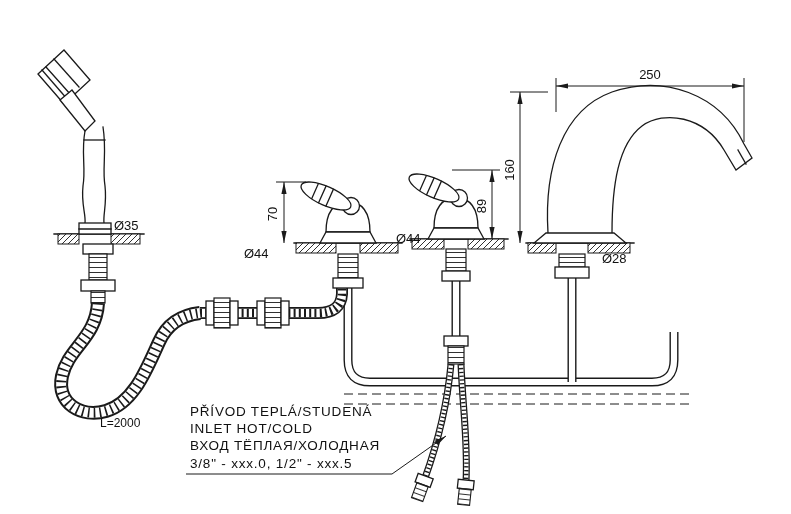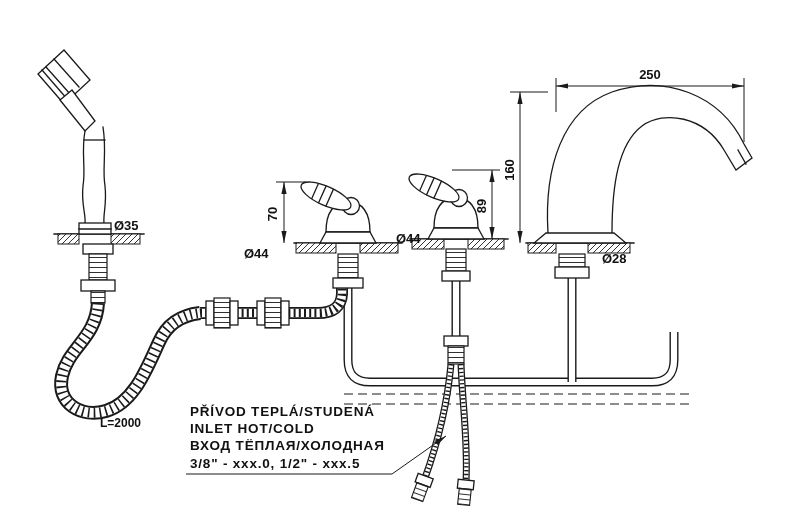--- a/index.html
+++ b/index.html
@@ -1,16 +1,16 @@
 <!DOCTYPE html>
 <html><head>
 <meta charset="utf-8">
 <style>
   html,body{margin:0;padding:0;background:#ffffff;}
-  .canvas{width:791px;height:514px;background:#fff;position:relative;overflow:hidden;font-weight:bold;}
+  .canvas{width:791px;height:514px;background:#fff;position:relative;overflow:hidden;}
   svg{display:block;}
   .ln{stroke:#1a1a1a;stroke-width:1.3;fill:none;stroke-linecap:square;}
   .fw{fill:#ffffff;stroke:#1a1a1a;stroke-width:1.3;}
   
   .t1{fill:none;stroke:#1a1a1a;stroke-width:14;}
   .t2{fill:none;stroke:#ffffff;stroke-width:10;}
   .t3{fill:none;stroke:#1a1a1a;stroke-width:10;stroke-dasharray:1.6 4.2;}
   
   .b1{fill:none;stroke:#1a1a1a;stroke-width:12;}
   .b2{fill:none;stroke:#ffffff;stroke-width:8.5;}

